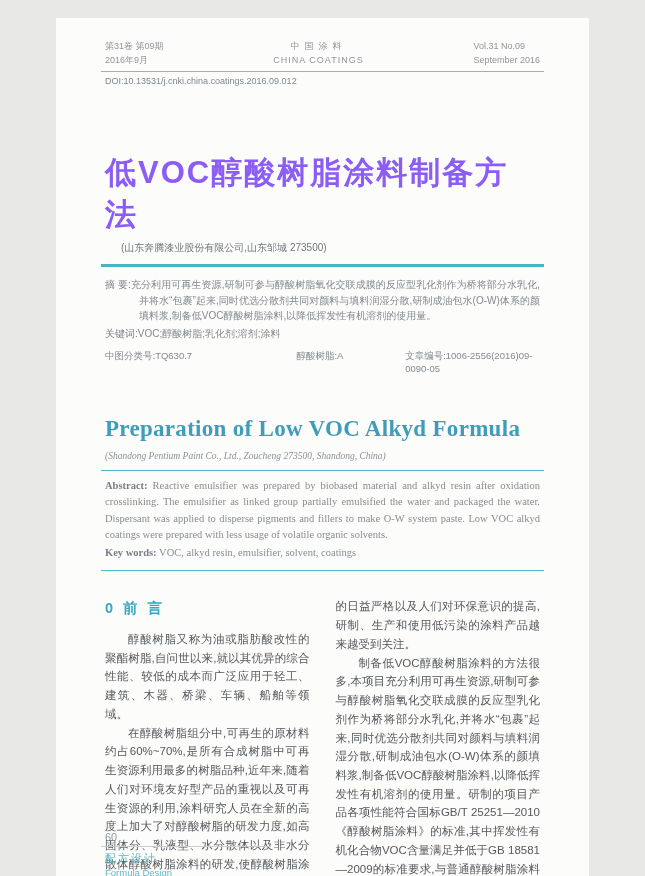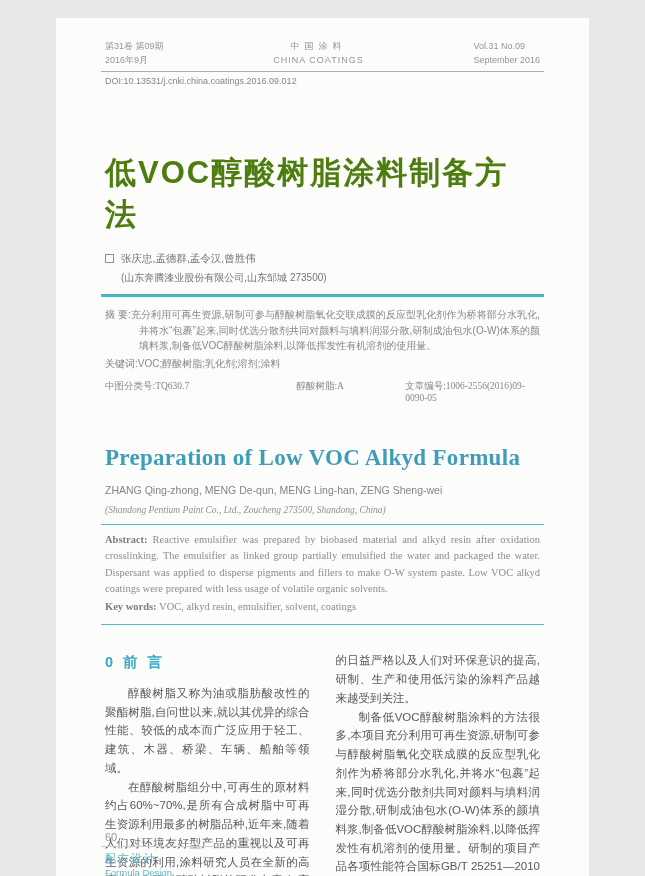--- a/index.html
+++ b/index.html
@@ -22,35 +22,35 @@
   .jheader .col-c .zh { letter-spacing:5px; }
   .jheader .col-c .en { letter-spacing:1px; }
   .jheader .col-r { }
   .header-rule { border:none; border-top:1px solid #a8adb0; margin:3px 0 0 0; }
   .doi-line { font-size:9px; color:#7f878d; margin-top:4px; padding:0 4px; }
 
   
   .title-zh {
     margin-top:66px; padding:0 4px;
     font-size:31px; font-weight:bold; letter-spacing:2px;
-    color:#4d7c0f;
+    color:#8b5cf6;
   }
   .authors-row { margin-top:16px; padding:0 4px; font-size:10.5px; color:#6e767c;
     display:flex; align-items:center; gap:7px; }
   .author-box { display:inline-block; width:9px; height:9px; border:1px solid #8a9196; }
   .affil-zh { margin-top:5px; padding:0 4px 0 20px; font-size:10px; color:#6e767c; }
   .rule-teal-thick { border:none; border-top:3px solid #46b5ca; margin-top:9px; }
 
   
   .abs-zh { margin-top:10px; padding:0 4px; font-size:10px; line-height:1.58;
     color:#82898f; text-align:justify; }
   .hang { padding-left:34px; text-indent:-34px; }
   .abs-zh .lbl { color:#7a8187; }
   .kw-zh { margin-top:2px; }
-  .clc-row { display:flex; margin-top:8px; padding:0 4px; font-size:9.5px; color:#82898f;font-family:Liberation Serif, serif; }
+  .clc-row { display:flex; margin-top:8px; padding:0 4px; font-size:9.5px; color:#82898f; }
   .clc-row .g1 { flex:0 0 44%; }
   .clc-row .g2 { flex:0 0 25%; }
   .clc-row .g3 { flex:1; }
 
   
   .title-en { margin-top:42px; padding:0 4px;
     font-family:"Liberation Serif", serif; font-weight:bold;
     font-size:23px; color:#3f9cba; letter-spacing:0.3px; }
   .authors-en { margin-top:13px; padding:0 4px; font-size:10.5px; color:#7e868c; }
   .affil-en { margin-top:9px; padding:0 4px; font-family:"Liberation Serif", serif;
@@ -97,39 +97,34 @@
       </div>
       <div class="col-r">
         <div>Vol.31 No.09</div>
         <div>September 2016</div>
       </div>
     </div>
     <hr class="header-rule">
     <div class="doi-line">DOI:10.13531/j.cnki.china.coatings.2016.09.012</div>
 
     <h1 class="title-zh">低VOC醇酸树脂涂料制备方法</h1>
-    <div class="authors-row">
-      <span class="author-box"></span>
-      <span>张庆忠,孟德群,孟令汉,曾胜伟</span>
-    </div>
     <div class="affil-zh">(山东奔腾漆业股份有限公司,山东邹城 273500)</div>
     <hr class="rule-teal-thick">
 
     <div class="abs-zh">
       <p class="hang"><span class="lbl">摘 要:</span><span>充分利用可再生资源,研制可参与醇酸树脂氧化交联成膜的反应型乳化剂作为桥将部分水乳化,并将水“包裹”起来,同时优选分散剂共同对颜料与填料润湿分散,研制成油包水(O-W)体系的颜填料浆,制备低VOC醇酸树脂涂料,以降低挥发性有机溶剂的使用量。</span></p>
       <p class="kw-zh"><span class="lbl">关键词:</span><span>VOC;醇酸树脂;乳化剂;溶剂;涂料</span></p>
     </div>
     <div class="clc-row">
       <span class="g1">中图分类号:TQ630.7</span>
       <span class="g2">醇酸树脂:A</span>
       <span class="g3">文章编号:1006-2556(2016)09-0090-05</span>
     </div>
 
     <h2 class="title-en">Preparation of Low VOC Alkyd Formula</h2>
-    <div class="authors-en">ZHANG Qing-zhong, MENG De-qun, MENG Ling-han, ZENG Sheng-wei</div>
     <div class="affil-en">(Shandong Pentium Paint Co., Ltd., Zoucheng 273500, Shandong, China)</div>
     <hr class="rule-teal-thin">
 
     <div class="abs-en">
       <p><span class="lbl">Abstract:</span> <span>Reactive emulsifier was prepared by biobased material and alkyd resin after oxidation crosslinking. The emulsifier as linked group partially emulsified the water and packaged the water. Dispersant was applied to disperse pigments and fillers to make O-W system paste. Low VOC alkyd coatings were prepared with less usage of volatile organic solvents.</span></p>
       <p class="kw-en"><span class="lbl">Key words:</span> <span>VOC, alkyd resin, emulsifier, solvent, coatings</span></p>
     </div>
     <hr class="rule-teal-thin">
 
     <div class="body-cols">

